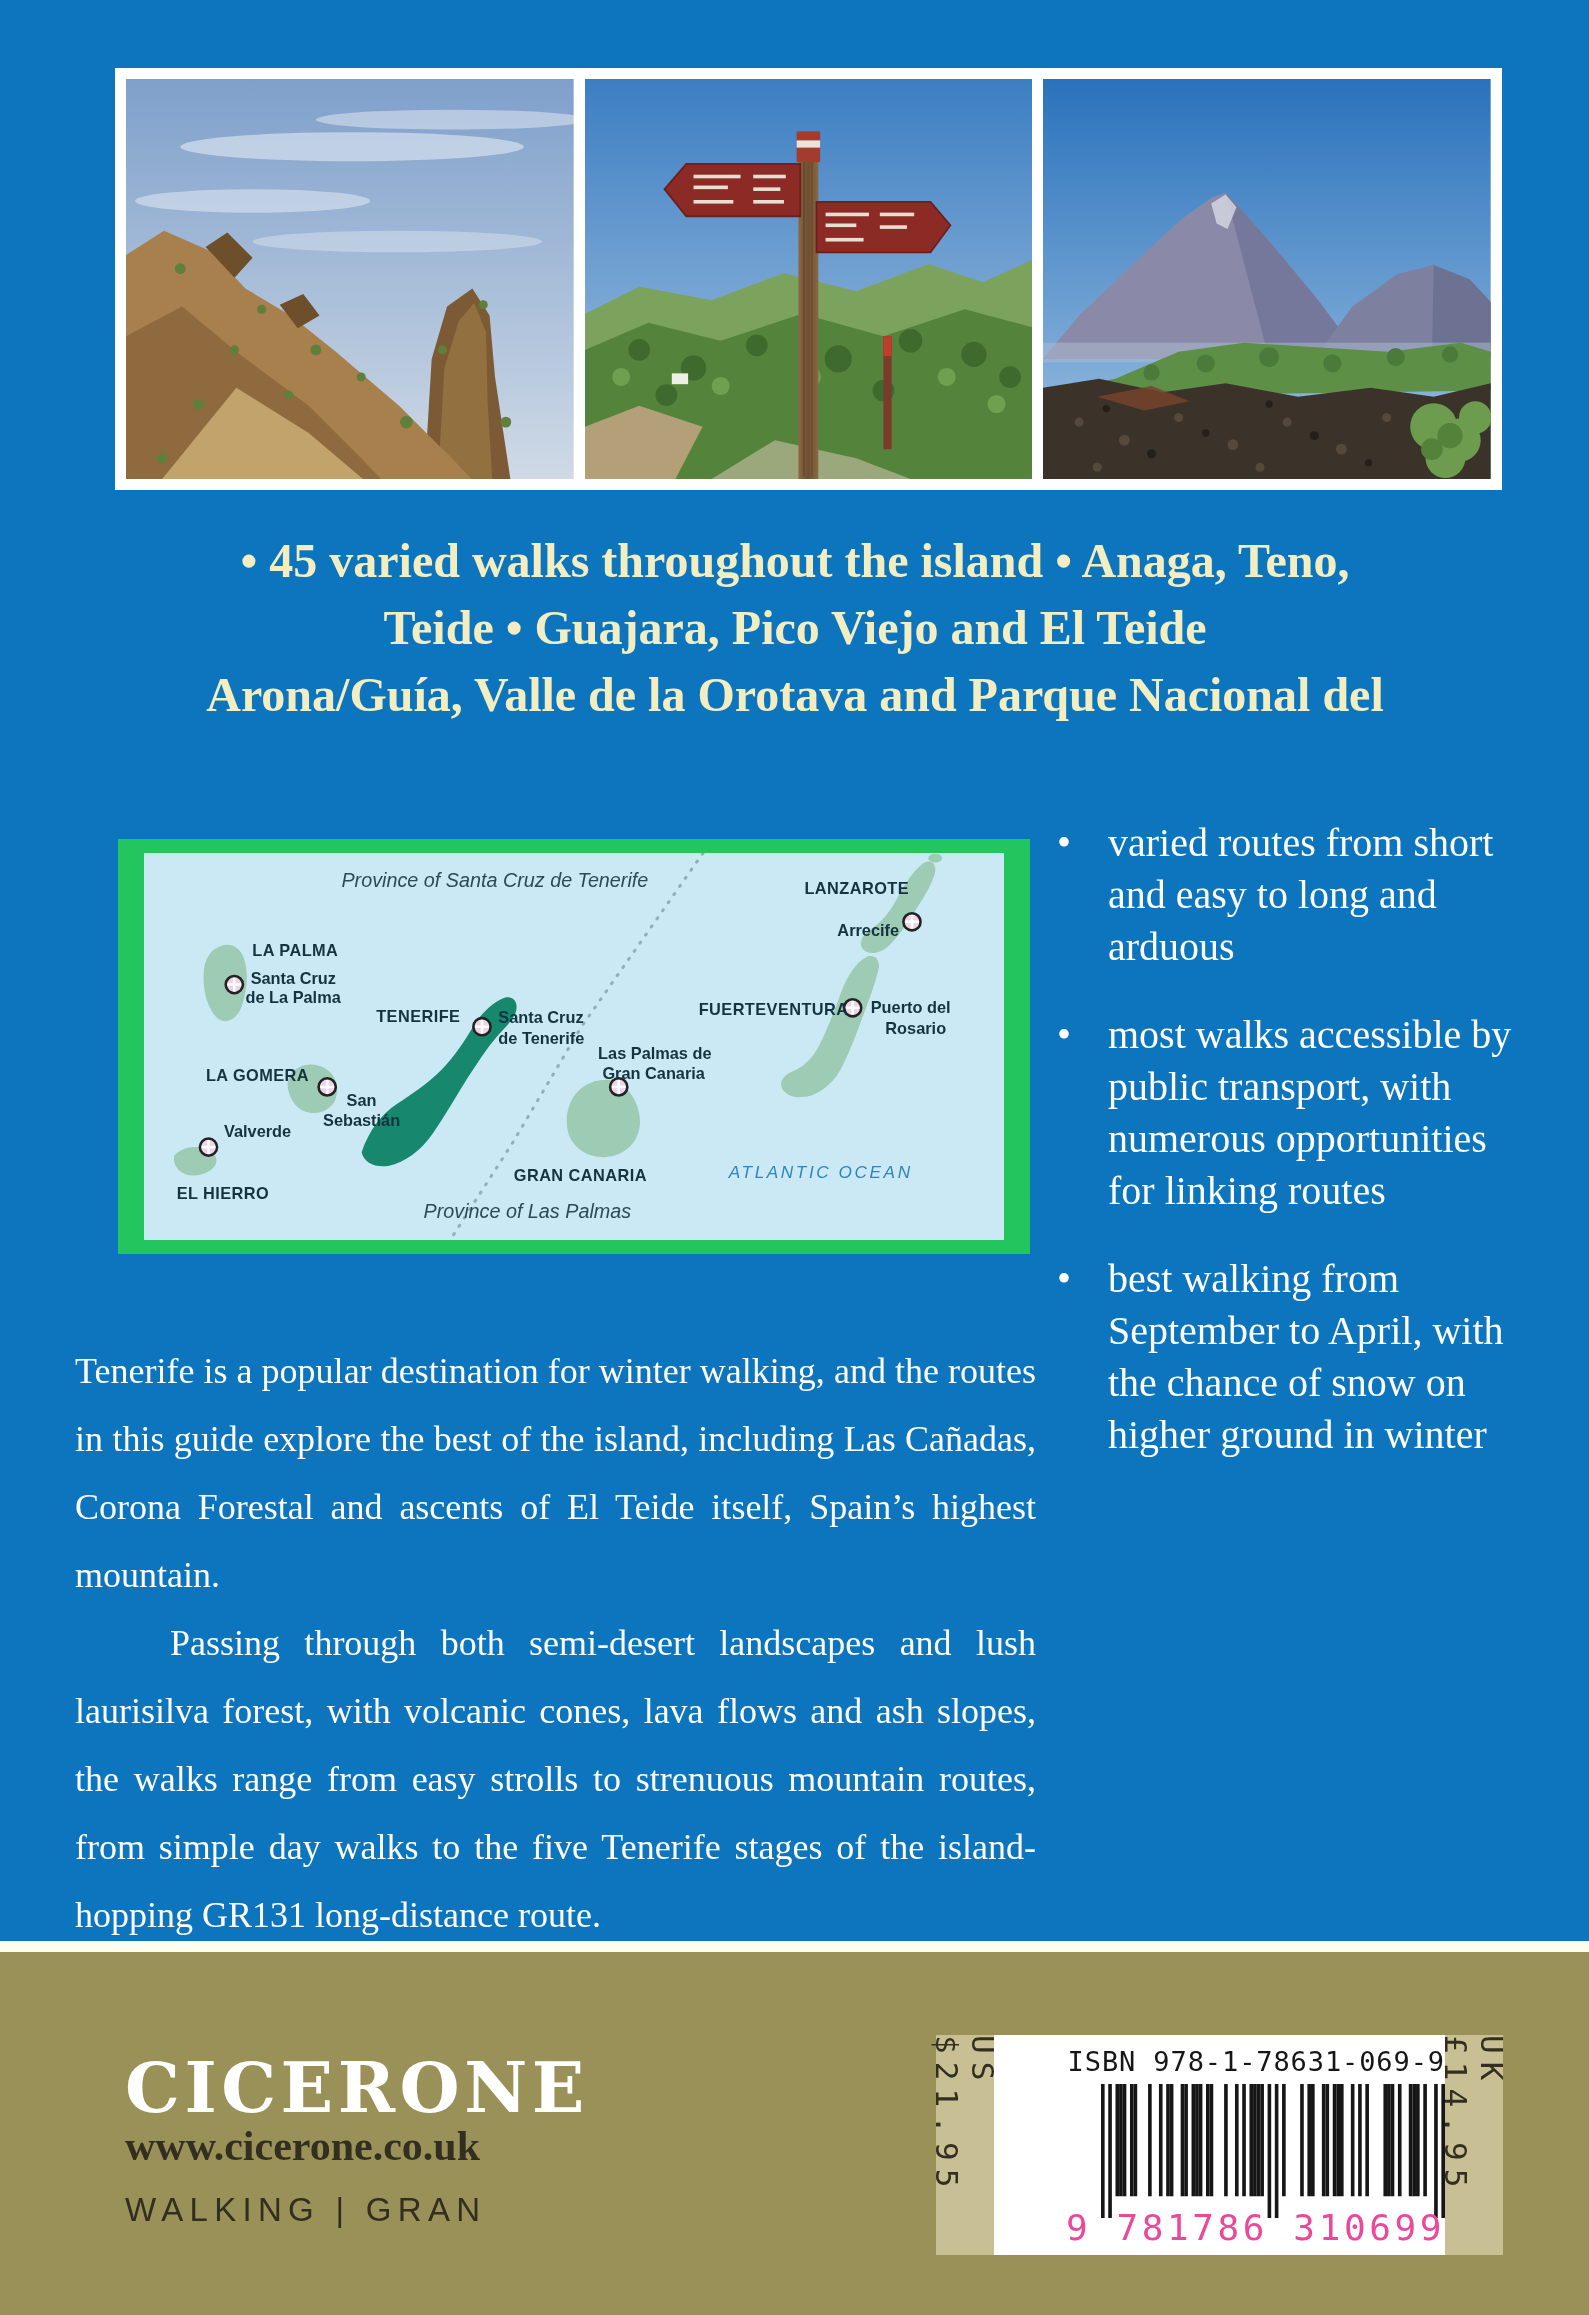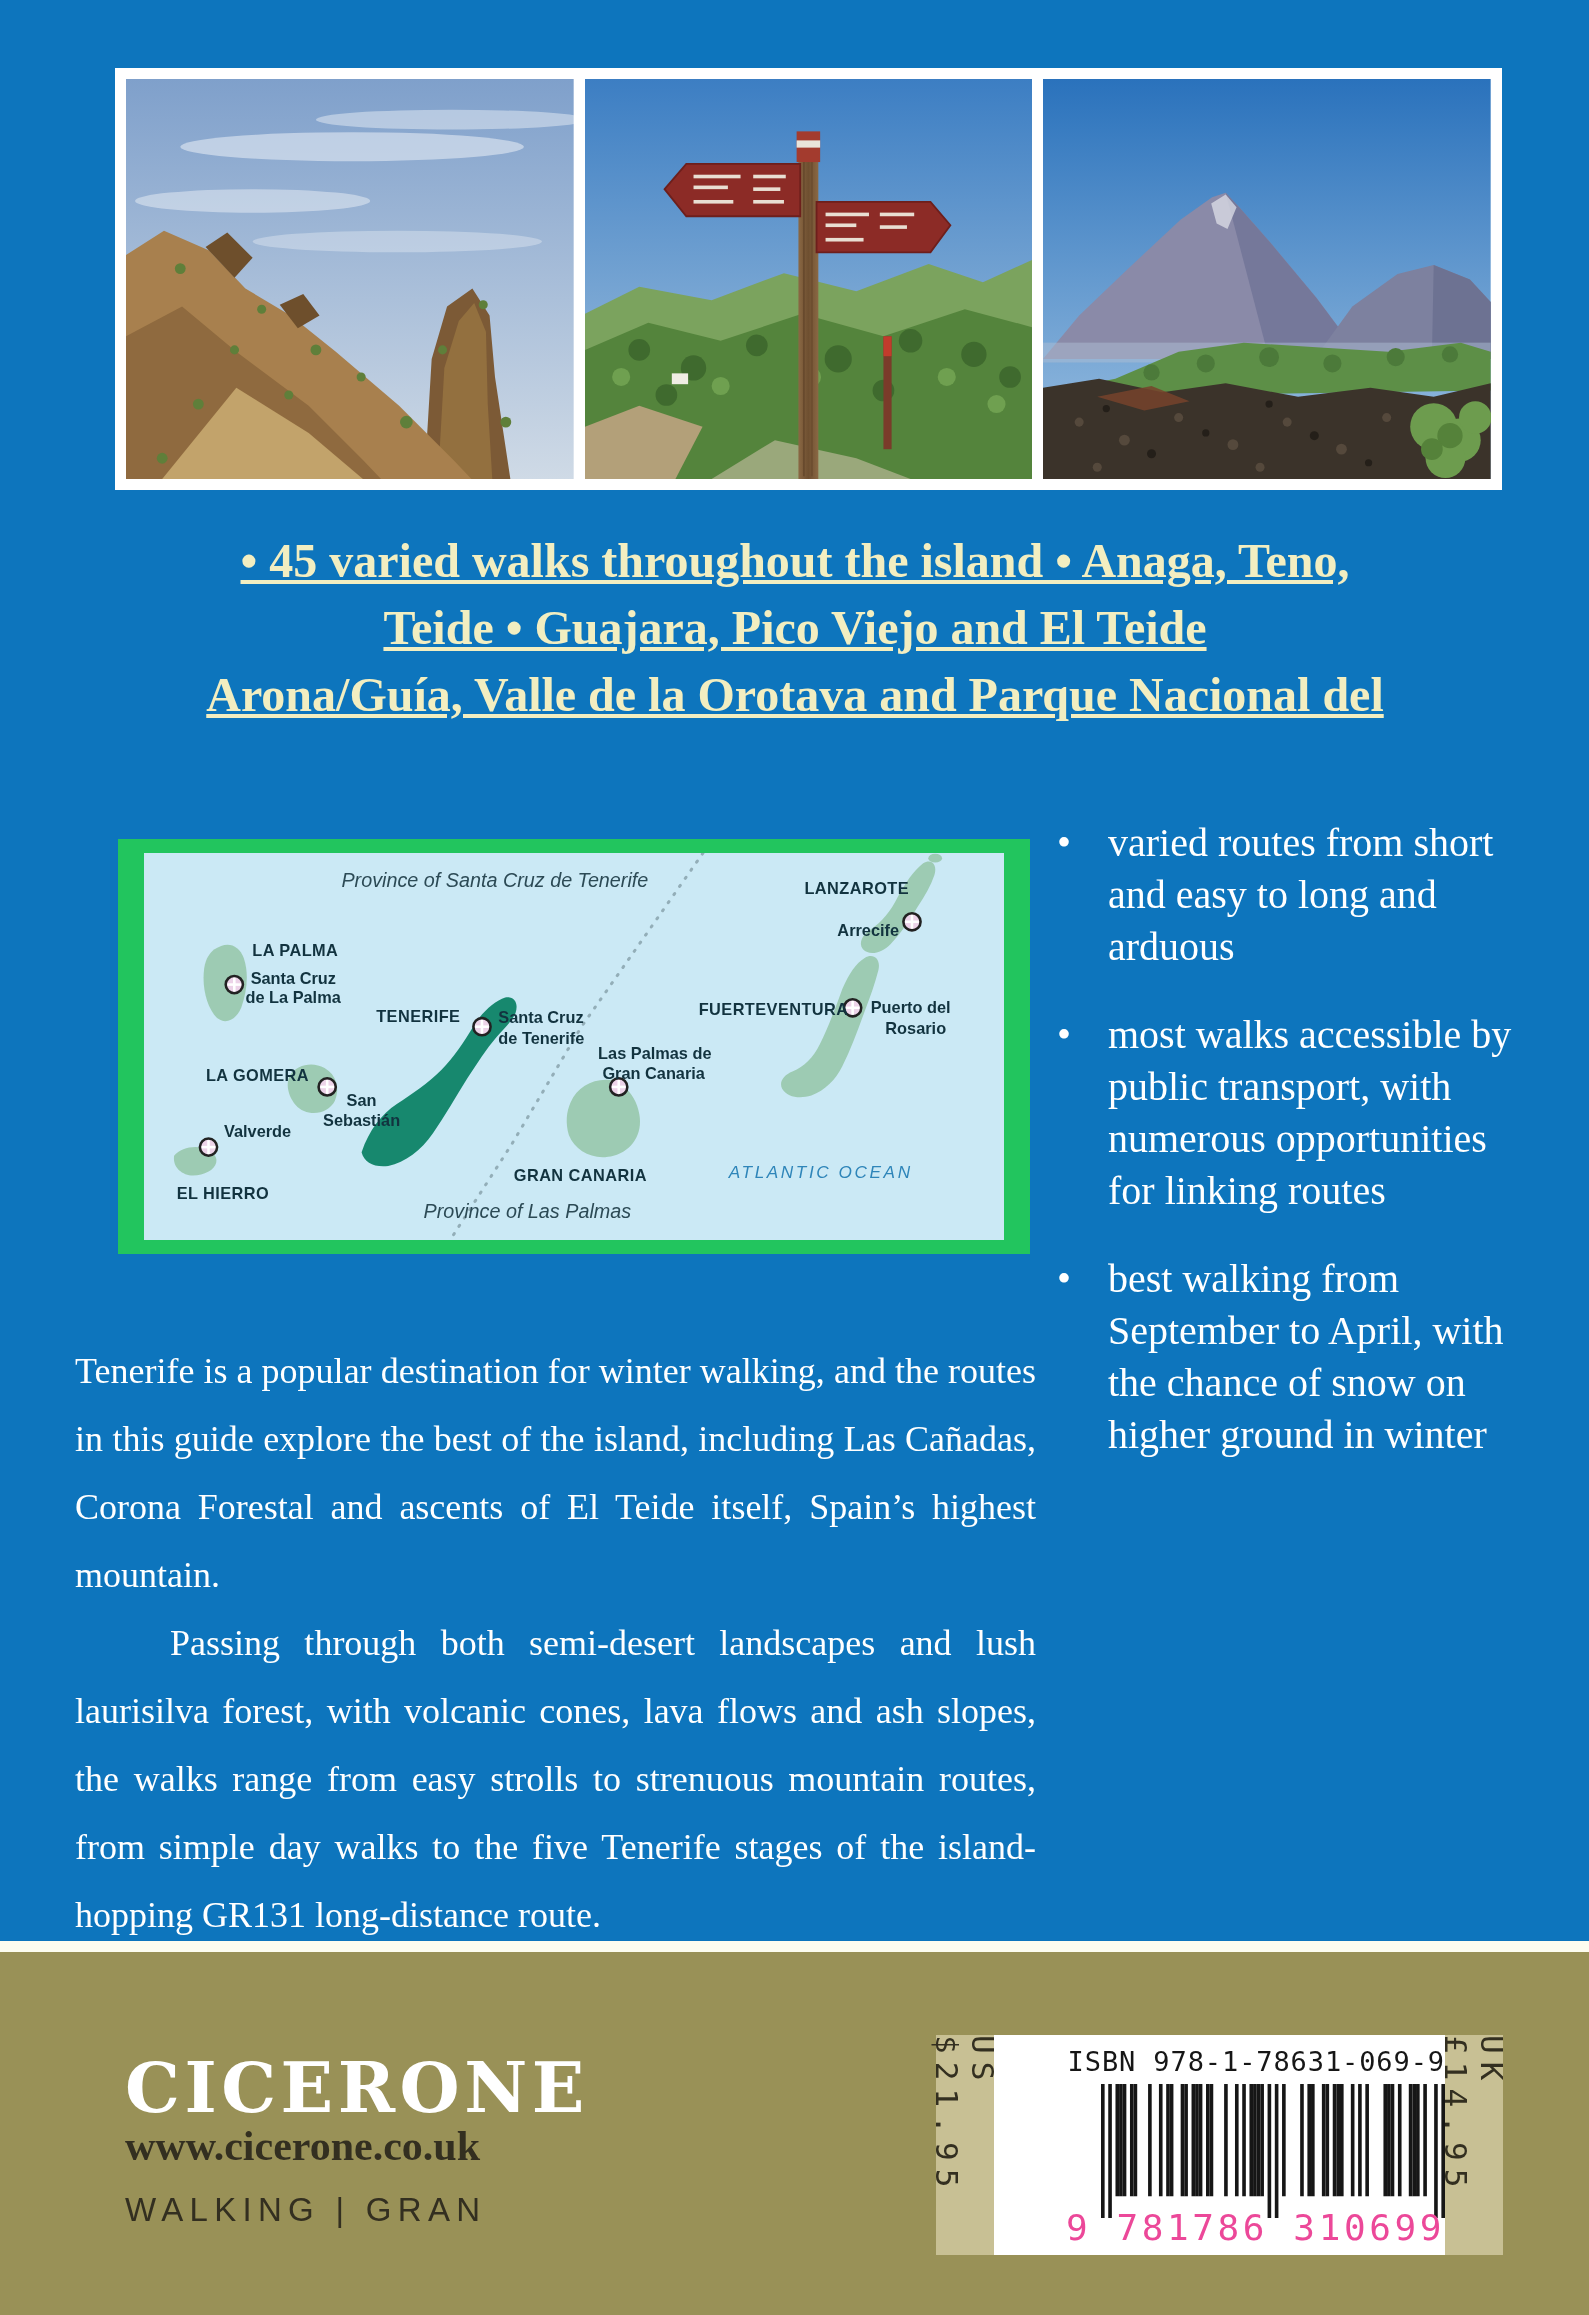--- a/index.html
+++ b/index.html
@@ -8,21 +8,21 @@
 
   
   .photos-frame{position:absolute;left:115px;top:68px;width:1387px;height:422px;
     background:#ffffff;box-sizing:border-box;padding:11px;display:flex;gap:11px;}
   .photo{flex:1 1 0;overflow:hidden;position:relative;}
   .photo svg{display:block;width:100%;height:100%;}
 
   
   .headline{position:absolute;left:100px;top:527px;width:1390px;text-align:center;
     color:#f2eec1;font-size:48px;line-height:67px;font-weight:bold;
-    font-family:"Liberation Serif",serif;text-decoration:underline;}
+    font-family:"Liberation Serif",serif;}
 
   
   .map-box{position:absolute;left:118px;top:839px;width:912px;height:415px;
     background:#22c55e;box-sizing:border-box;padding:14px;}
   .map-box svg{display:block;width:100%;height:100%;}
   .mlbl{font-family:"Liberation Sans",sans-serif;font-weight:bold;fill:#12333f;}
   .mcity{font-family:"Liberation Sans",sans-serif;font-weight:bold;fill:#12333f;font-size:19px;}
   .mcaps{font-size:19px;letter-spacing:.5px;}
   .mprov{font-family:"Liberation Sans",sans-serif;font-style:italic;fill:#2c4a55;font-size:23px;}
   .mocean{font-family:"Liberation Sans",sans-serif;font-style:italic;fill:#2e85b9;font-size:20px;letter-spacing:3px;}

